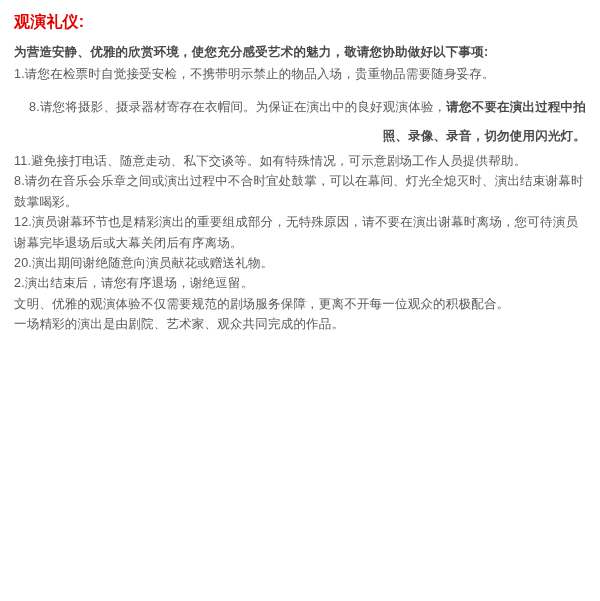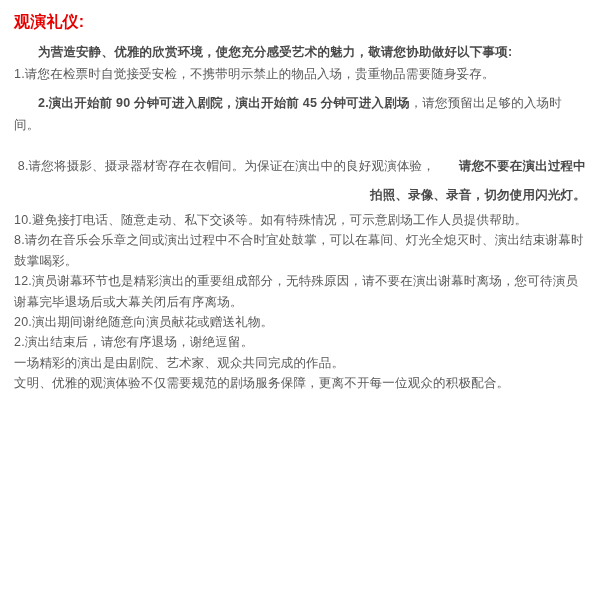--- a/index.html
+++ b/index.html
@@ -23,21 +23,21 @@
     letter-spacing: 0.2px;
   }
   .title {
     margin: 0 0 10px 0;
     font-size: 16px;
     font-weight: bold;
     color: #e60000;
     line-height: 20px;
   }
   .line { display: block; }
-  .b { font-weight: bold; color: #4a4a4a; margin-left: 24px; }
+  .b { font-weight: bold; color: #4a4a4a; }
   .sec1   { margin: 0 0 8px 0;  line-height: 21.5px; }
   .p2     { margin: 0 0 16px 0; line-height: 21.5px; }
   .p3     { margin: 0 0 11px 0; line-height: 21.5px; }
   .sec47  { margin: 0 0 12px 0; line-height: 21.5px; }
   .p8     { margin: 0;          line-height: 29px; text-align: right; }
   .p9     { margin: 0 0 2px 0;  line-height: 29px; }
   .tail   { margin: 0;          line-height: 20.4px; }
   p { padding: 0; }
 </style>
 </head>
@@ -45,30 +45,29 @@
 
 <div class="page">
 
   <h1 class="title">观演礼仪:</h1>
 
   <p class="sec1">
     <span class="line b">为营造安静、优雅的欣赏环境，使您充分感受艺术的魅力，敬请您协助做好以下事项:</span>
     <span class="line">1.请您在检票时自觉接受安检，不携带明示禁止的物品入场，贵重物品需要随身妥存。</span>
   </p>
 
-  <p class="p2"><span class="b">2.演出开始前 90 分钟可进入剧院，演出开始前 45 分钟可进入剧场</span><span>，请您预留出足够的入场时间。</span></p>
 
 
 
   <p class="p8"><span>8.请您将摄影、摄录器材寄存在衣帽间。为保证在演出中的良好观演体验，</span><span class="b">请您不要在演出过程中拍照、录像、录音，切勿使用闪光灯。</span></p>
 
 
   <p class="tail">
-    <span class="line">10.避免接打电话、随意走动、私下交谈等。如有特殊情况，可示意剧场工作人员提供帮助。</span>
+    <span class="line">11.避免接打电话、随意走动、私下交谈等。如有特殊情况，可示意剧场工作人员提供帮助。</span>
     <span class="line">8.请勿在音乐会乐章之间或演出过程中不合时宜处鼓掌，可以在幕间、灯光全熄灭时、演出结束谢幕时鼓掌喝彩。</span>
     <span class="line">12.演员谢幕环节也是精彩演出的重要组成部分，无特殊原因，请不要在演出谢幕时离场，您可待演员谢幕完毕退场后或大幕关闭后有序离场。</span>
     <span class="line">20.演出期间谢绝随意向演员献花或赠送礼物。</span>
     <span class="line">2.演出结束后，请您有序退场，谢绝逗留。</span>
+    <span class="line">文明、优雅的观演体验不仅需要规范的剧场服务保障，更离不开每一位观众的积极配合。</span>
     <span class="line">一场精彩的演出是由剧院、艺术家、观众共同完成的作品。</span>
-    <span class="line">文明、优雅的观演体验不仅需要规范的剧场服务保障，更离不开每一位观众的积极配合。</span>
   </p>
 
 </div>
 
 </body></html>

